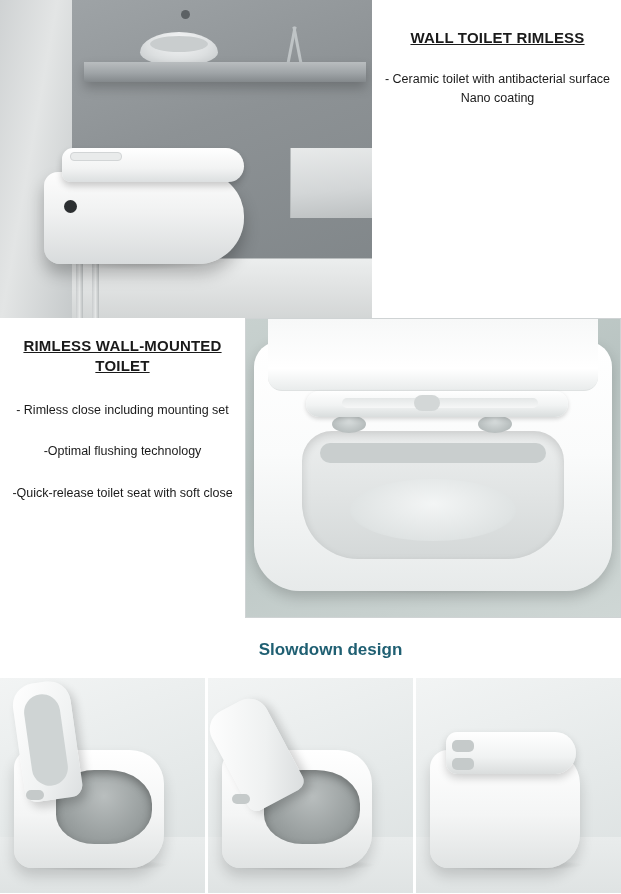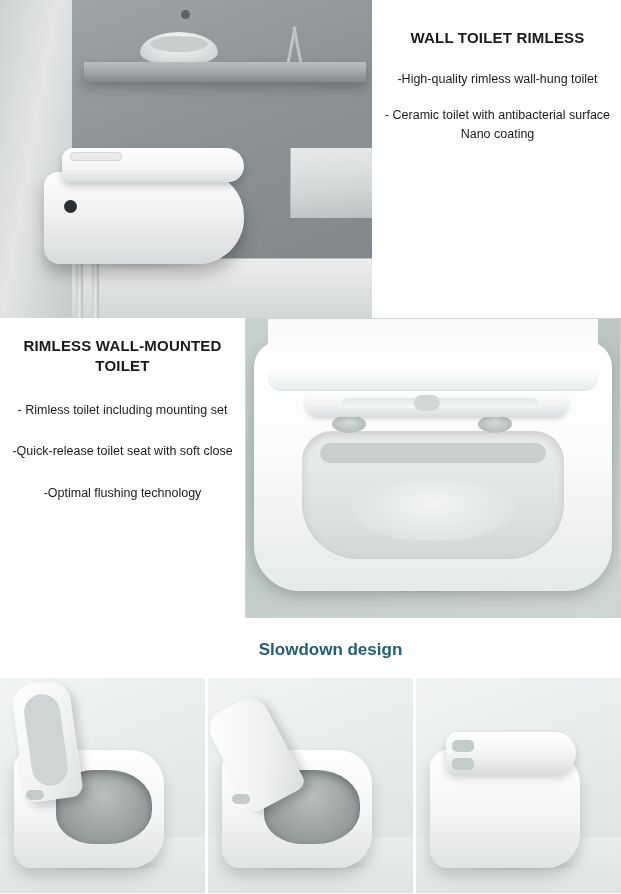--- a/index.html
+++ b/index.html
@@ -111,20 +111,21 @@
   }
 
   .text-hero {
     flex: 1 1 auto;
     padding: 28px 10px 10px 12px;
     text-align: center;
   }
   .heading-underline {
     font-size: 15px;
     font-weight: bold;
+    text-decoration: underline;
     letter-spacing: .2px;
     margin: 0 0 22px 0;
     line-height: 1.3;
   }
   .bullet {
     font-size: 12.5px;
     line-height: 1.55;
     margin: 0 0 17px 0;
   }
 
@@ -301,32 +302,31 @@
     <div class="hero-pipe2"></div>
     <div class="hero-toilet-shadow"></div>
     <div class="hero-toilet-body"></div>
     <div class="hero-toilet-lid"></div>
     <div class="hero-toilet-hinge"></div>
     <div class="hero-toilet-hole"></div>
   </div>
 
   <div class="text-hero">
     <h2 class="heading-underline">WALL TOILET RIMLESS</h2>
-    <p class="bullet">-High-quality rimless wall-hung toilet</p>
     <p class="bullet">- Ceramic toilet with antibacterial surface Nano coating</p>
   </div>
 </div>
 
 <div class="section-two">
 
   <div class="text-two">
     <h2 class="heading-underline">RIMLESS WALL-MOUNTED TOILET</h2>
-    <p class="bullet">- Rimless toilet including mounting set</p>
+    <p class="bullet">- Rimless close including mounting set</p>
+    <p class="bullet">-Optimal flushing technology</p>
     <p class="bullet">-Quick-release toilet seat with soft close</p>
-    <p class="bullet">-Optimal flushing technology</p>
   </div>
 
   <div class="photo-detail">
     <div class="det-bg"></div>
     <div class="det-shadow"></div>
     <div class="det-bowl-outer"></div>
     <div class="det-inner-bowl"></div>
     <div class="det-rim-groove"></div>
     <div class="det-water"></div>
     <div class="det-lid"></div>

